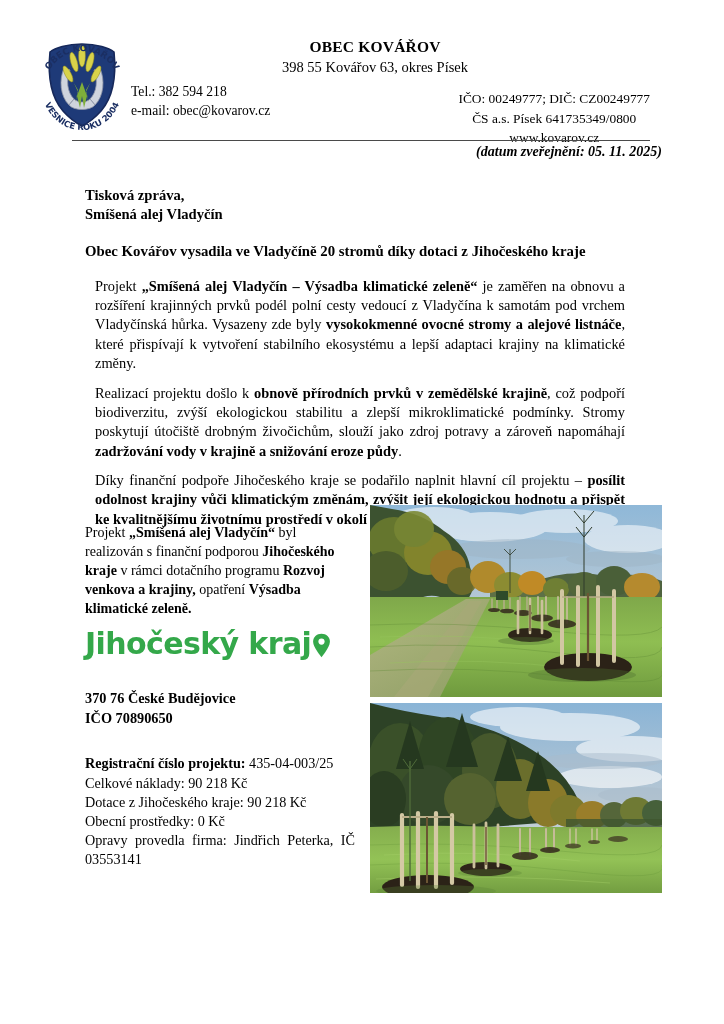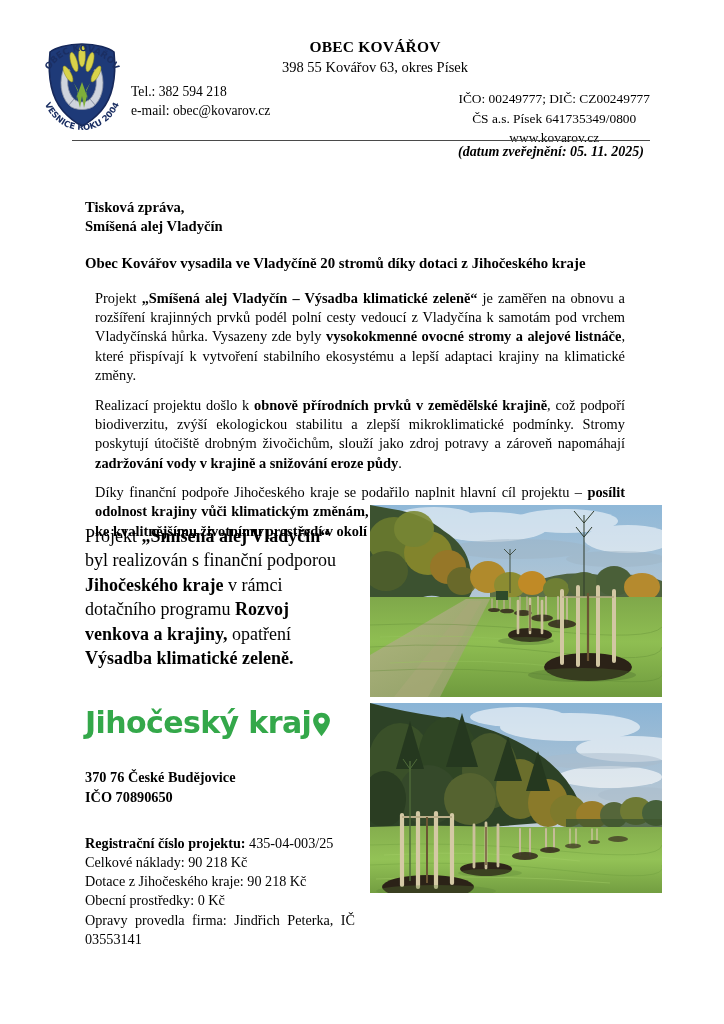--- a/index.html
+++ b/index.html
@@ -78,39 +78,39 @@
     position: absolute;
     left: 72px;
     top: 140px;
     width: 578px;
     border-top: 1px solid #4a4a4a;
     height: 0;
   }
 
   .pubdate {
     position: absolute;
-    right: 80px;
+    right: 62px;
     top: 144px;
     font-style: italic;
     font-weight: bold;
     font-size: 14px;
   }
 
   
   .body-block {
     position: absolute;
     left: 85px;
     top: 186px;
     width: 550px;
   }
   .lead {
     font-weight: bold;
     font-size: 14.6px;
     line-height: 1.32;
-    margin: 12px 0 17px 0;
+    margin: 0 0 17px 0;
   }
   .headline {
     font-weight: bold;
     font-size: 14.8px;
     line-height: 1.3;
     margin: 0 0 16px 0;
   }
   .para {
     font-size: 14.4px;
     line-height: 1.345;
@@ -121,28 +121,27 @@
   .para b { font-weight: bold; }
 
   
   .left-col {
     position: absolute;
     left: 85px;
     top: 524px;
     width: 270px;
   }
   .support-text {
-    font-size: 18px;
+    font-size: 14px;
     line-height: 1.355;
     margin: 0;
   }
   .support-text b { font-weight: bold; }
 
   .jk-logo {
-    margin-top: 28px;
     display: flex;
     align-items: flex-end;
     height: 40px;
   }
   .jk-word {
     font-family: "DejaVu Sans", sans-serif;
     font-weight: bold;
     font-size: 30px;
     color: #34a84a;
     letter-spacing: -0.6px;

